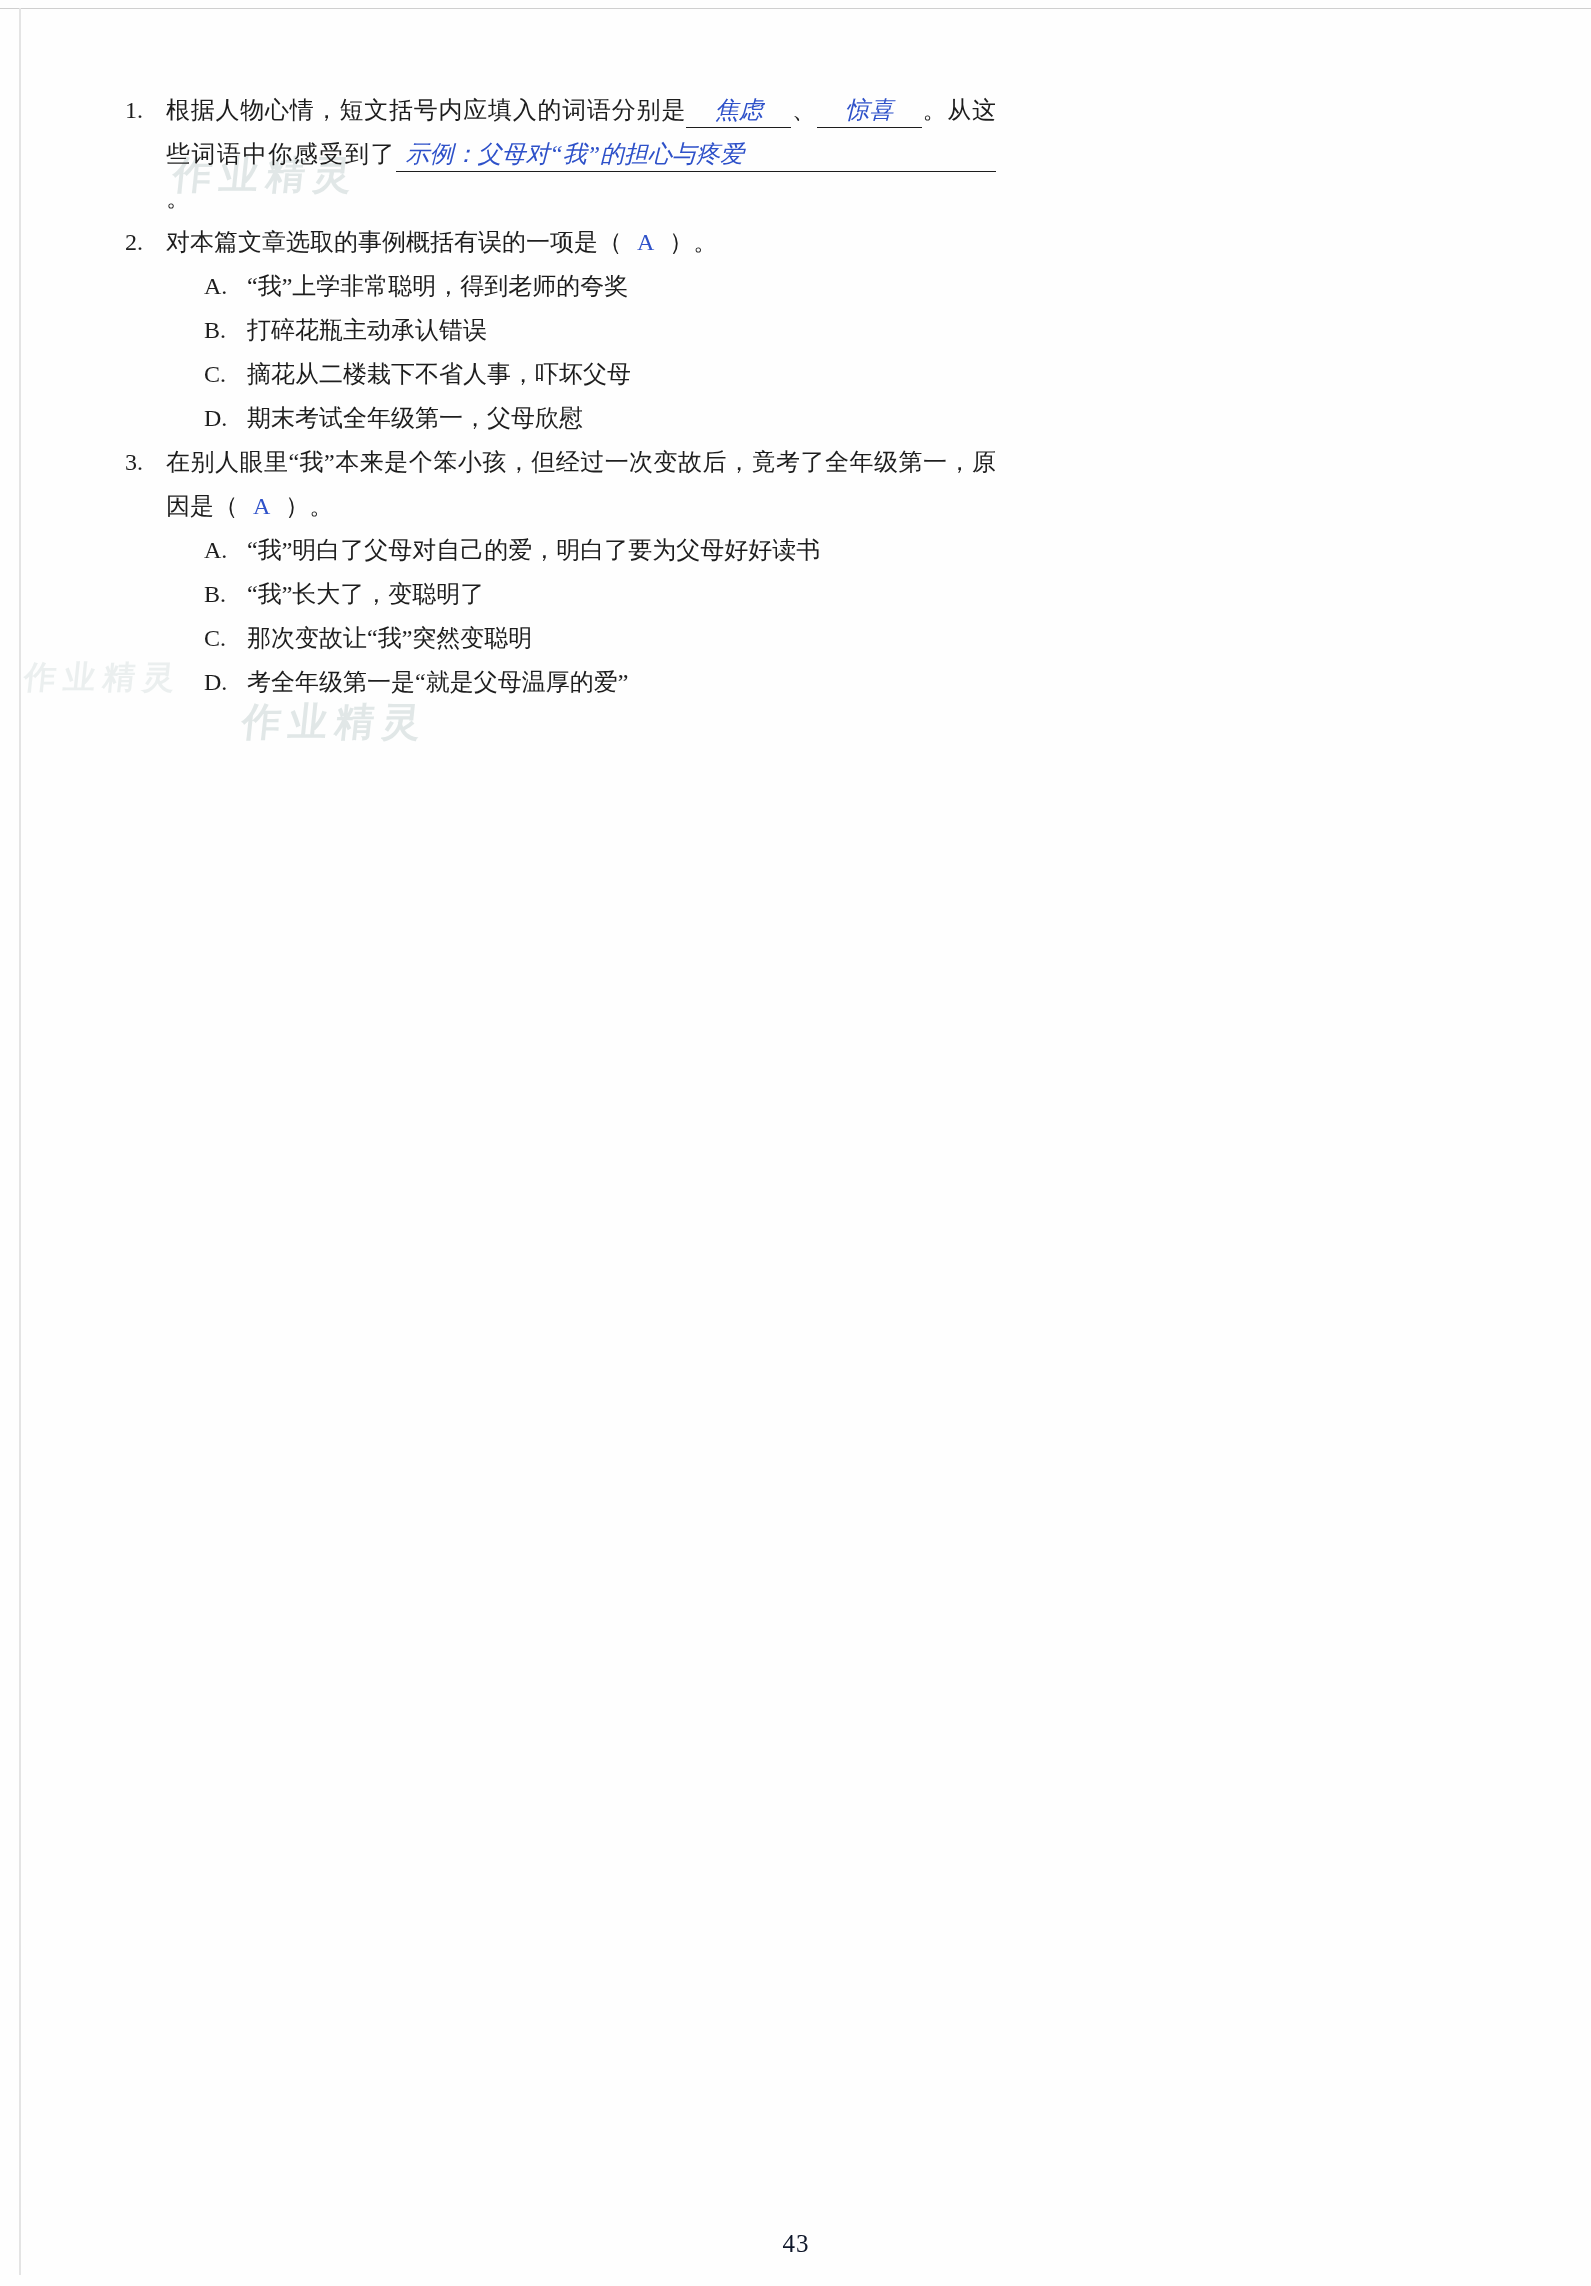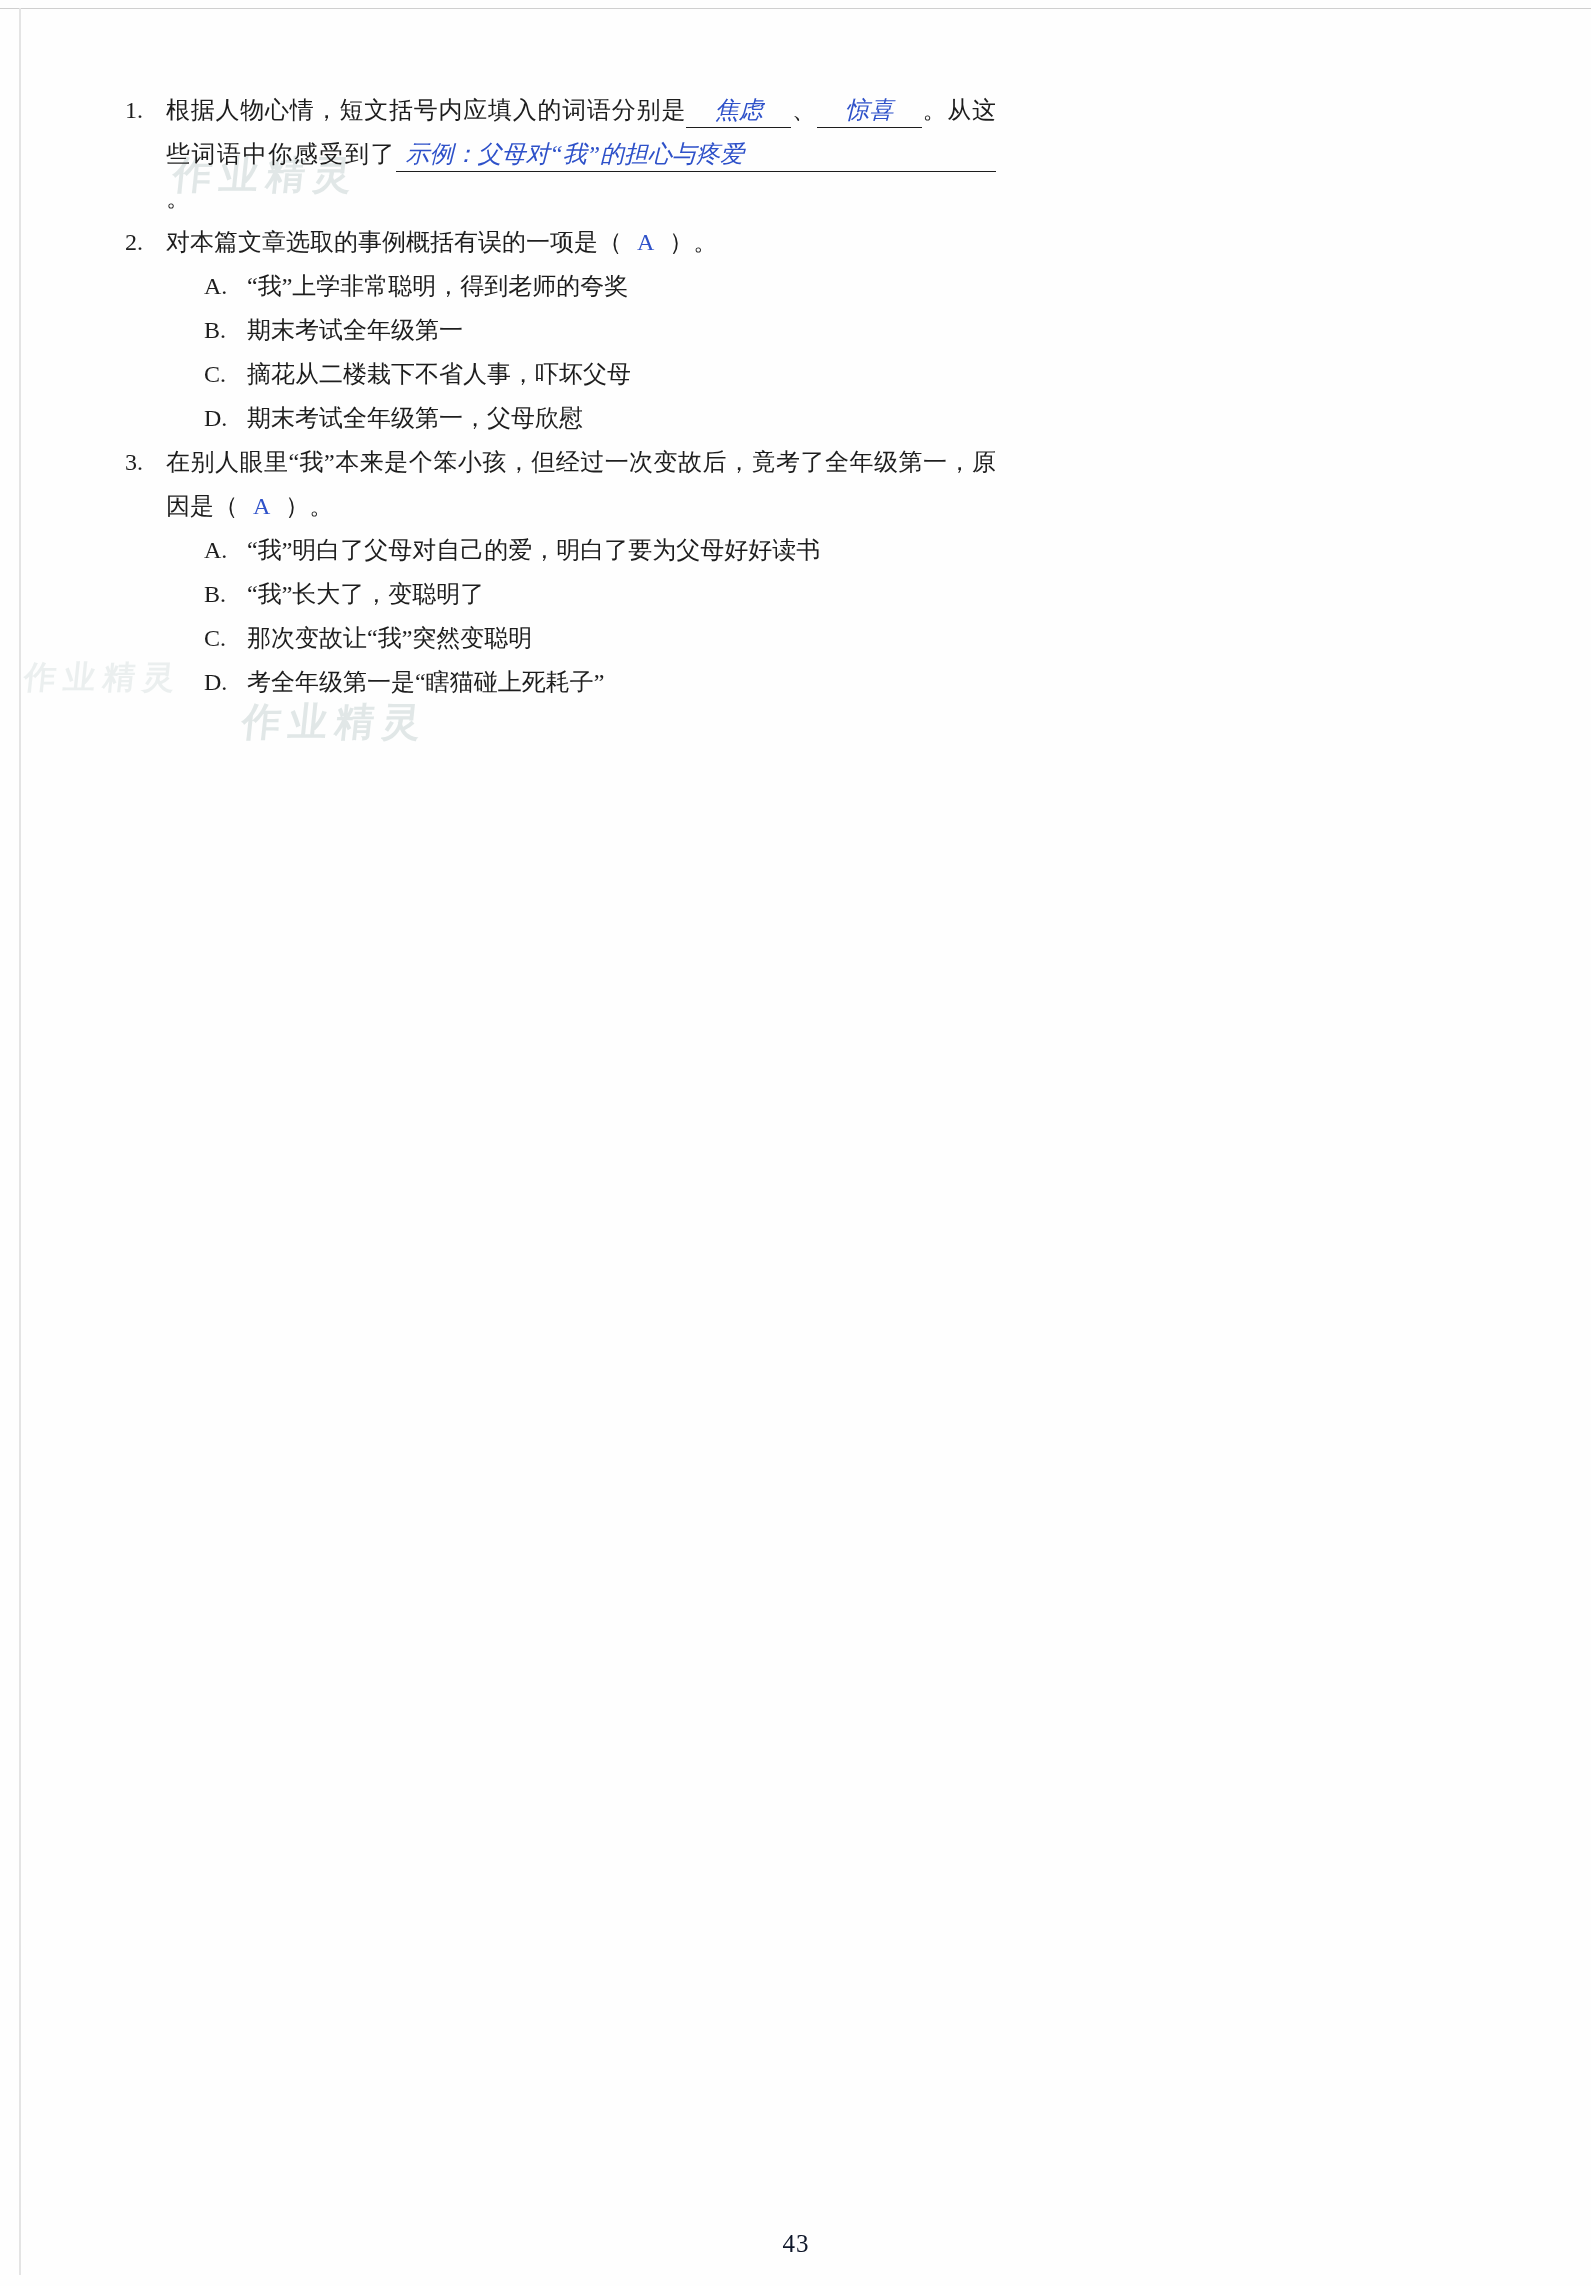--- a/index.html
+++ b/index.html
@@ -113,21 +113,21 @@
     <div class="q">
       <div class="q-num">2.</div>
       <div class="q-body">
         <div class="stem"><span>对本篇文章选取的事例概括有误的一项是（</span><span class="paren-ans">A</span><span>）。</span></div>
         <div class="opt">
             <div class="opt-label">A.</div>
             <div class="opt-text">“我”上学非常聪明，得到老师的夸奖</div>
           </div>
         <div class="opt">
             <div class="opt-label">B.</div>
-            <div class="opt-text">期末考试全年级第一</div>
+            <div class="opt-text">打碎花瓶主动承认错误</div>
           </div>
         <div class="opt">
             <div class="opt-label">C.</div>
             <div class="opt-text">摘花从二楼栽下不省人事，吓坏父母</div>
           </div>
         <div class="opt">
             <div class="opt-label">D.</div>
             <div class="opt-text">期末考试全年级第一，父母欣慰</div>
           </div>
       </div>
@@ -144,21 +144,21 @@
         <div class="opt">
             <div class="opt-label">B.</div>
             <div class="opt-text">“我”长大了，变聪明了</div>
           </div>
         <div class="opt">
             <div class="opt-label">C.</div>
             <div class="opt-text">那次变故让“我”突然变聪明</div>
           </div>
         <div class="opt">
             <div class="opt-label">D.</div>
-            <div class="opt-text">考全年级第一是“瞎猫碰上死耗子”</div>
+            <div class="opt-text">考全年级第一是“就是父母温厚的爱”</div>
           </div>
       </div>
     </div>
 
   </div>
 
   <div class="page-number">43</div>
 
 </div>
 

